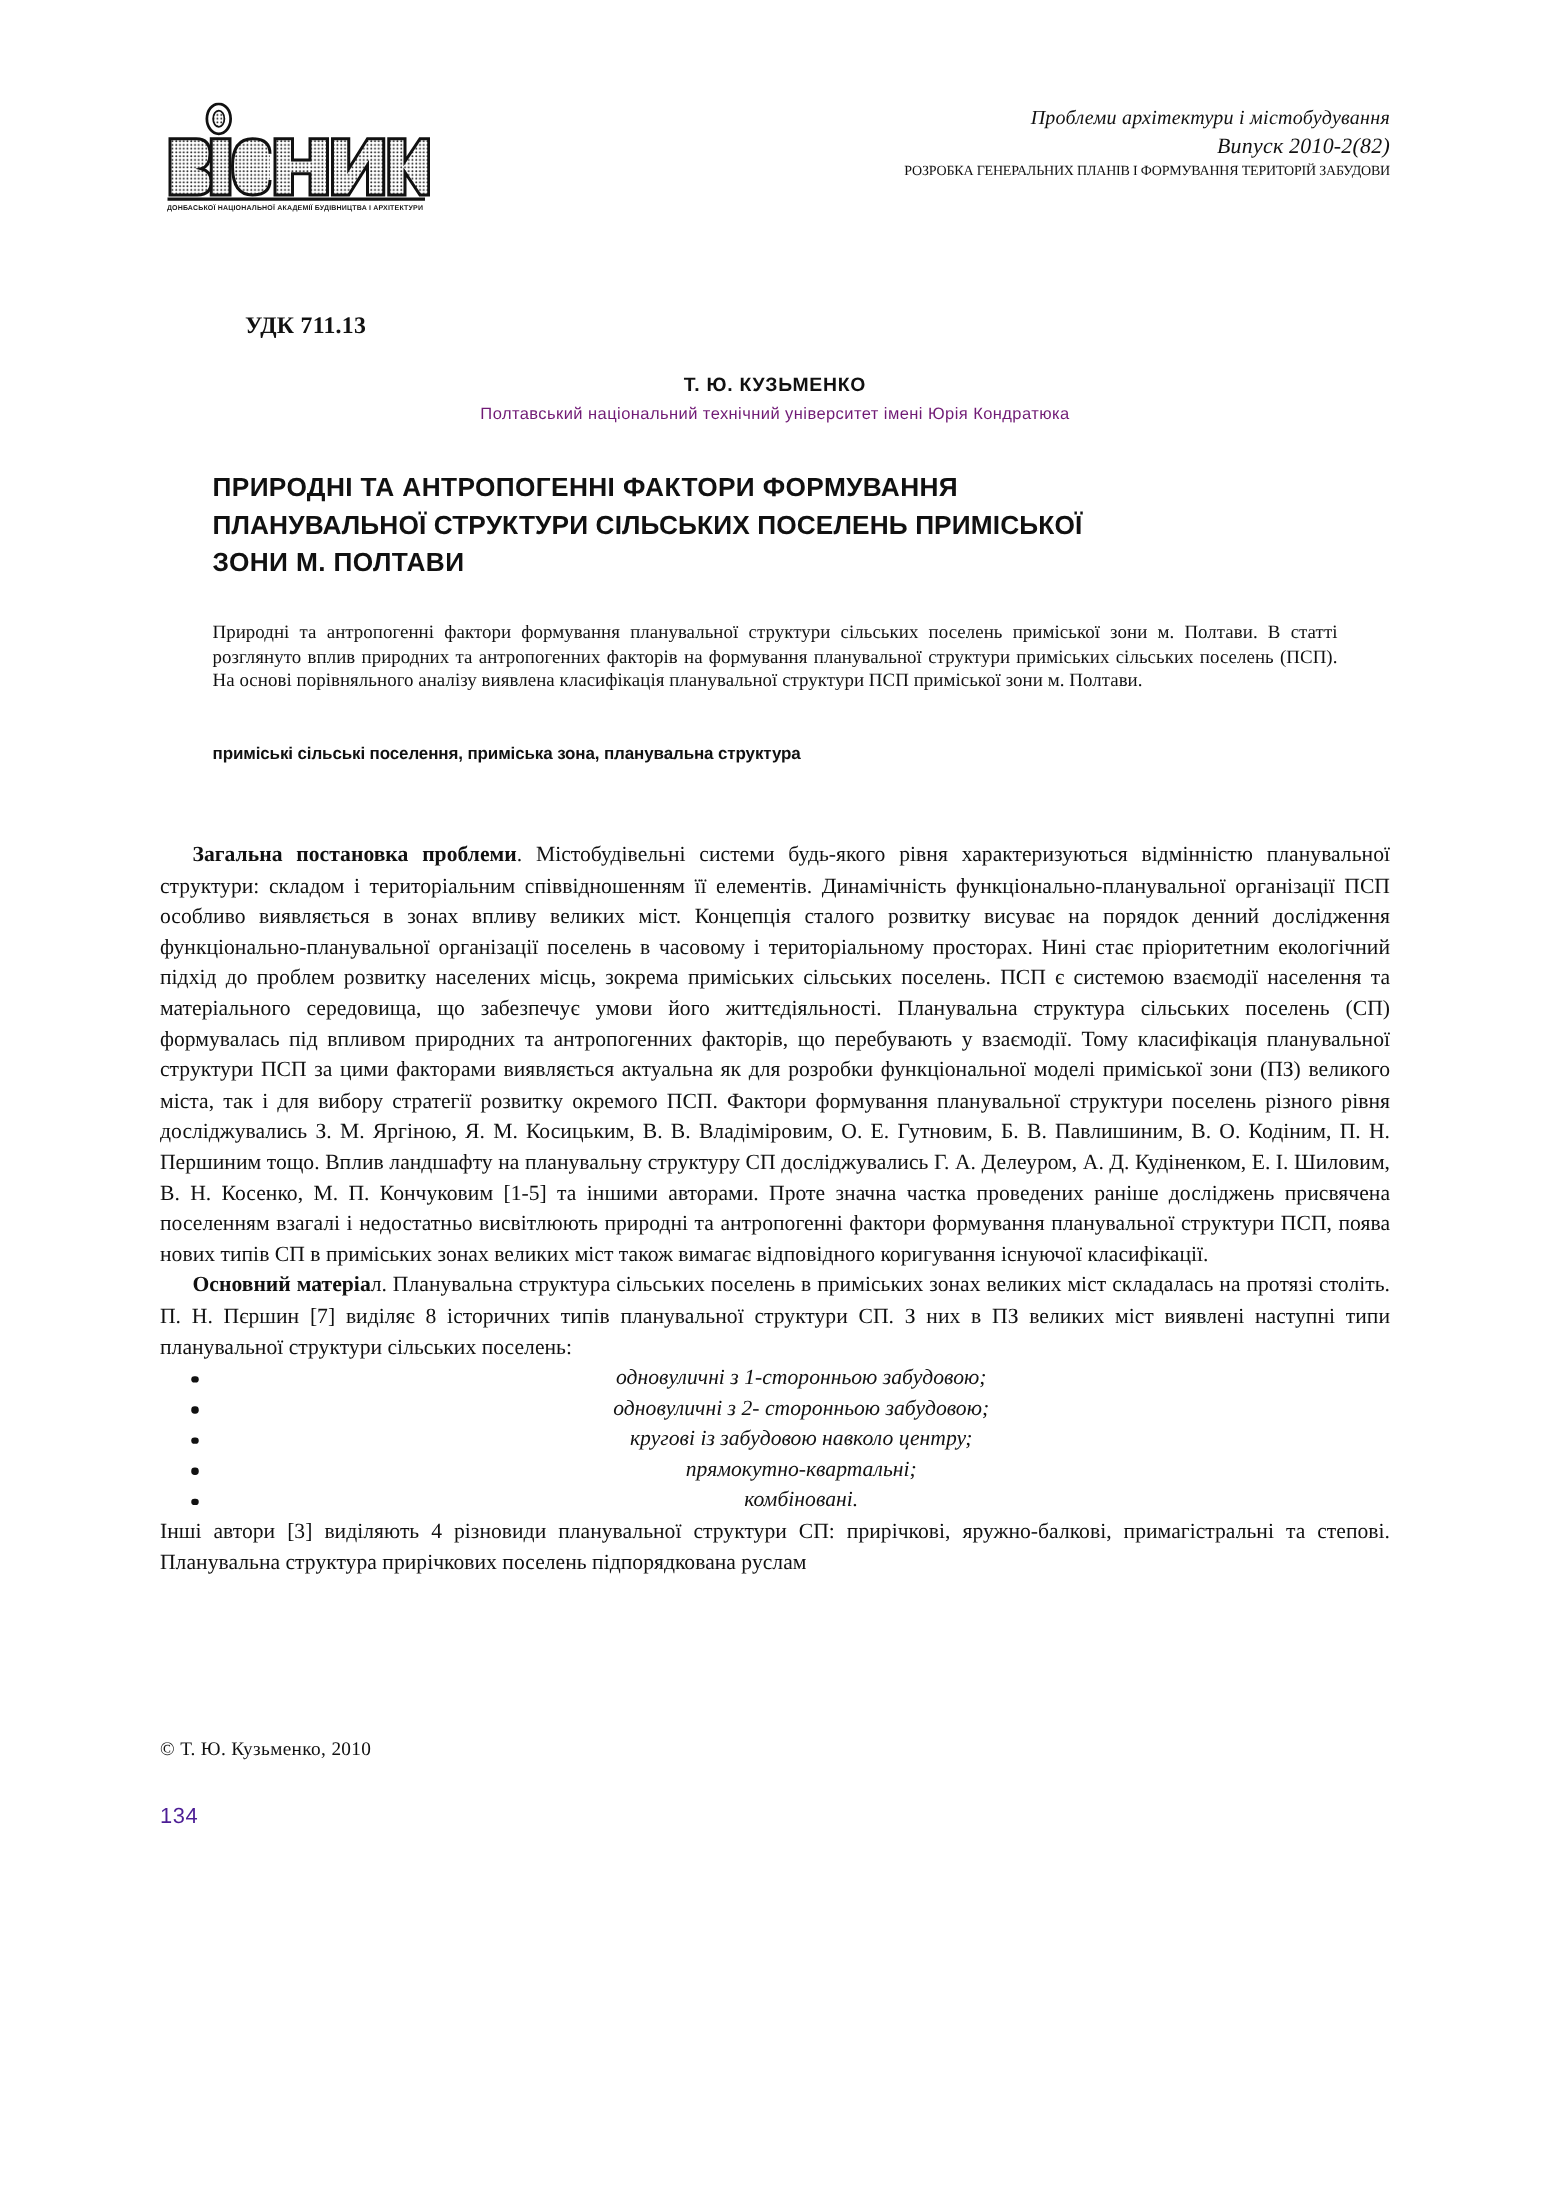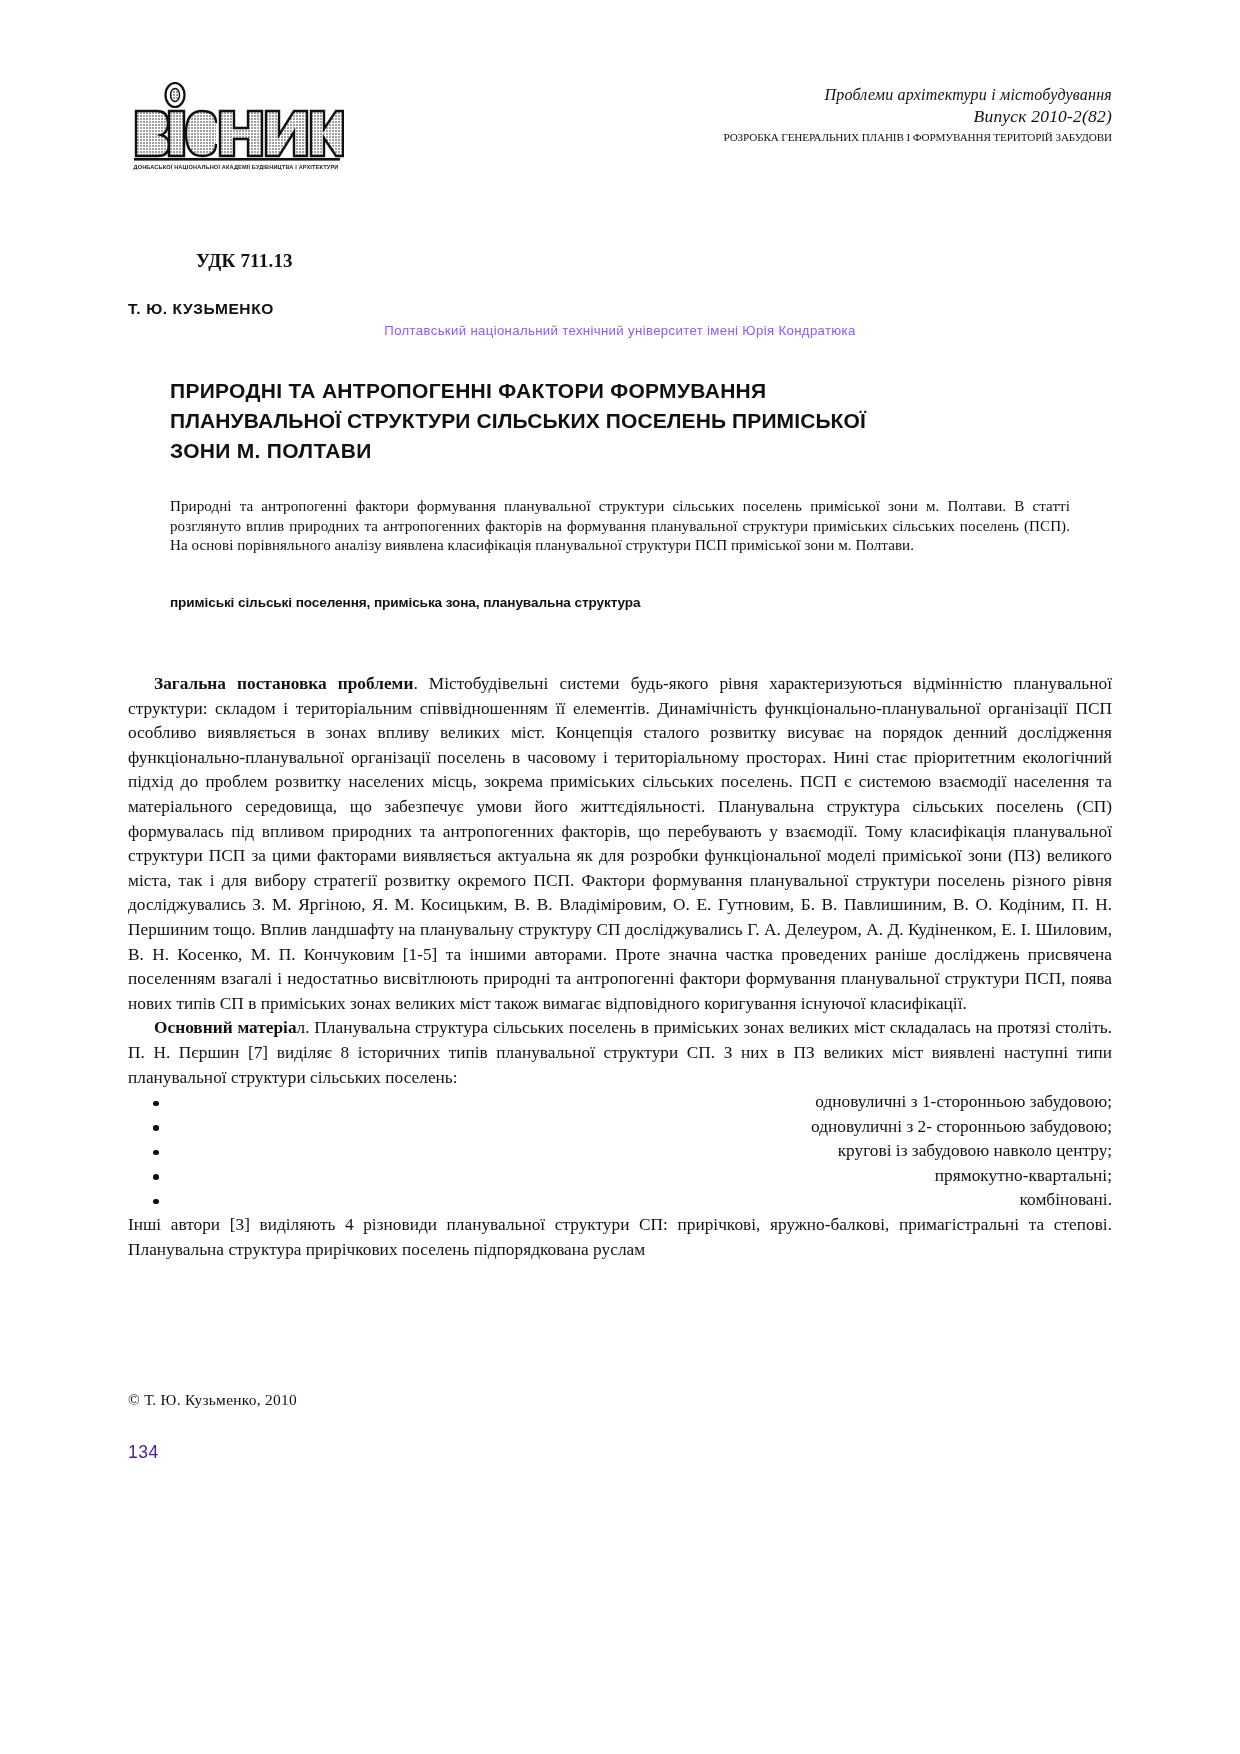--- a/index.html
+++ b/index.html
@@ -88,36 +88,36 @@
     letter-spacing: 0.2px;
     margin-left: 28px;
   }
 
   
   .author {
     position: absolute;
     top: 300px;
     left: 128px;
     right: 128px;
-    text-align: left;
+    text-align: center;
     font-family: "Liberation Sans", sans-serif;
     font-weight: bold;
     font-size: 15.5px;
     letter-spacing: 0.6px;
   }
   .affiliation {
     position: absolute;
     top: 323px;
     left: 128px;
     right: 128px;
     text-align: center;
     font-family: "Liberation Sans", sans-serif;
     font-size: 13.2px;
     letter-spacing: 0.35px;
-    color: #8b5cf6;
+    color: #701a75;
   }
 
   
   .title {
     position: absolute;
     top: 362px;
     left: 170px;
     right: 170px;
     text-align: left;
     font-family: "Liberation Sans", sans-serif;
@@ -173,21 +173,22 @@
 
   ul.types {
     list-style: none;
     margin: 0;
     padding: 0;
   }
   ul.types li {
     position: relative;
     padding-left: 42px;
     line-height: 24.6px;
-    text-align: right;
+    text-align: center;
+    font-style: italic;
   }
   ul.types li .bullet {
     position: absolute;
     left: 25px;
     top: 10.5px;
     width: 5.5px;
     height: 5.5px;
     background: #111111;
     border-radius: 50%;
   }

